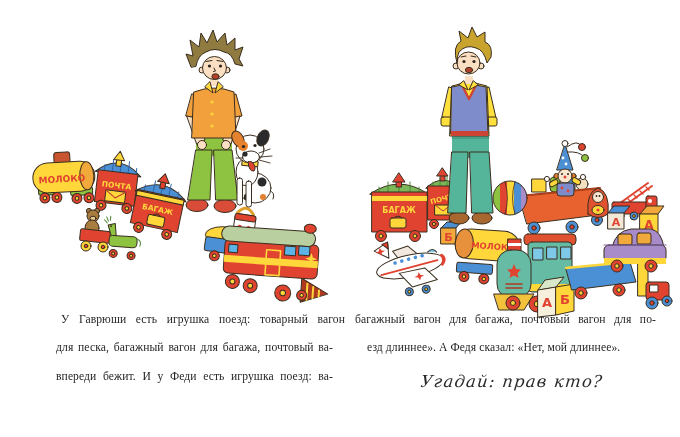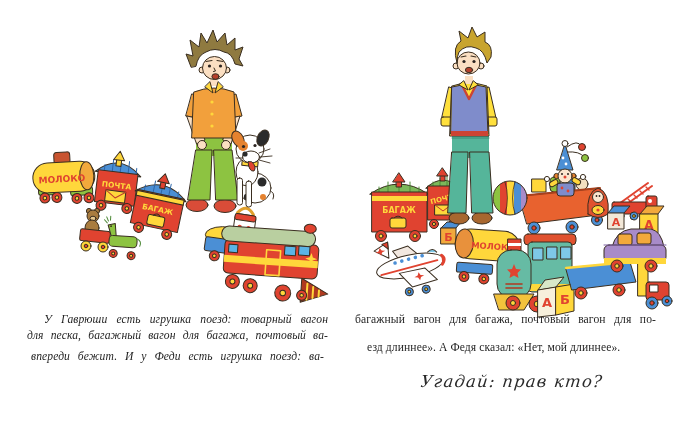--- a/index.html
+++ b/index.html
@@ -4,21 +4,21 @@
 <style>
   html,body{margin:0;padding:0;background:#888;}
   .spread{
     position:relative;width:680px;height:437px;background:#ffffff;
     overflow:hidden;font-family:"Liberation Serif",serif;
   }
   .art{position:absolute;left:0;top:0;width:680px;height:437px;}
   .art *{stroke-linejoin:round;stroke-linecap:round;}
   .story{position:absolute;width:301px;color:#1f1f1f;
          font-size:11.6px;line-height:16.4px;letter-spacing:.1px;}
-  .story-left{left:27px;top:312px;font-style:italic;}
+  .story-left{left:44px;top:312px;}
   .story-right{left:355px;top:312px;}
   .jline{text-align:justify;text-align-last:justify;height:16.4px;}
   .jline.lastline{text-align-last:left;}
   .jline.indent{text-indent:17px;}
   .caption{
     position:absolute;left:362px;top:372px;width:300px;text-align:center;
     font-family:"DejaVu Serif",serif;font-style:italic;font-size:16.5px;
     color:#2a2a2a;letter-spacing:1.2px;transform:skewX(-6deg);
   }
   .toy-label{font-family:"DejaVu Sans",sans-serif;font-weight:bold;}
@@ -439,22 +439,22 @@
         <circle cx="464" cy="61.5" r="1.6" fill="#2b2420" stroke="none"></circle>
         <circle cx="474" cy="61.5" r="1.6" fill="#2b2420" stroke="none"></circle>
         <path d="M461,57 L466,56 M471,56 L476,57" stroke-width="1.1"></path>
         <ellipse cx="469" cy="70" rx="3.6" ry="2.7" fill="#b5402a"></ellipse>
       </g>
     </g>
   </svg>
 
   <div class="story story-left">
     <p class="jline indent" style="margin: 0px;">У Гаврюши есть игрушка поезд: товарный вагон</p>
-    <p class="jline" style="margin: 0px;">для песка, багажный вагон для багажа, почтовый ва-</p>
-    <p class="jline" style="margin: 4px;">впереди бежит. И у Феди есть игрушка поезд: ва-</p>
+    <p class="jline" style="margin: 12px;">для песка, багажный вагон для багажа, почтовый ва-</p>
+    <p class="jline" style="margin: 12px;">впереди бежит. И у Феди есть игрушка поезд: ва-</p>
   </div>
 
   <div class="story story-right">
     <p class="jline" style="margin: 0px;">багажный вагон для багажа, почтовый вагон для по-</p>
     <p class="jline lastline" style="margin: 12px;">езд длиннее». А Федя сказал: «Нет, мой длиннее».</p>
   </div>
 
   <div class="caption">Угадай: прав кто?</div>
 
 </div>

